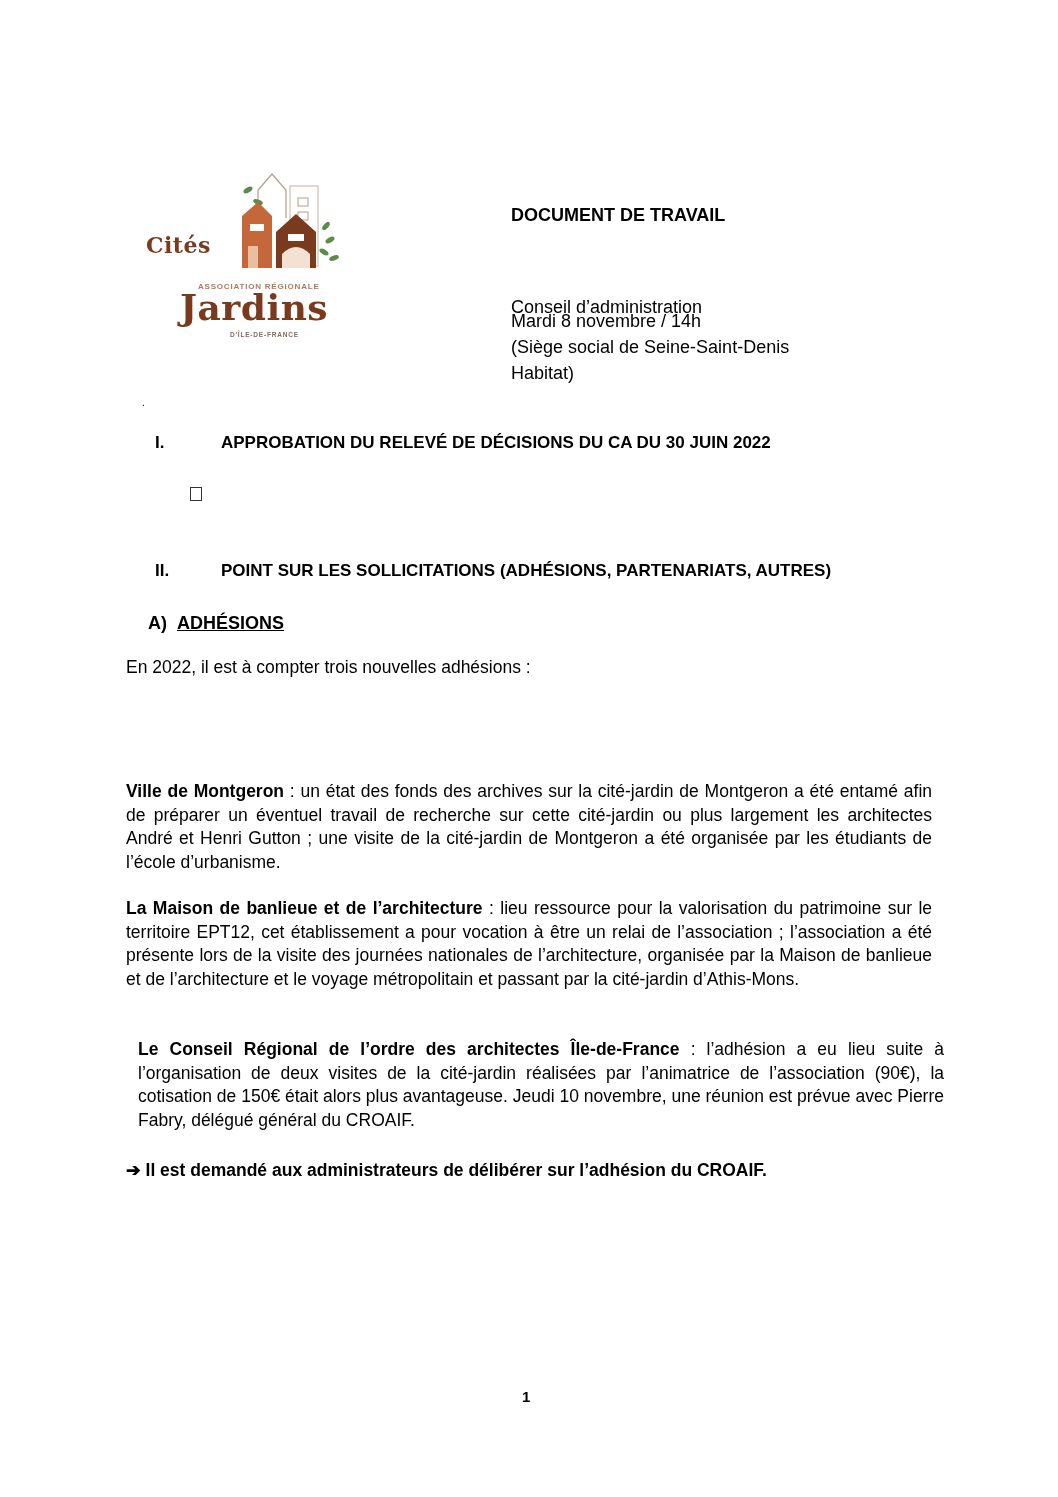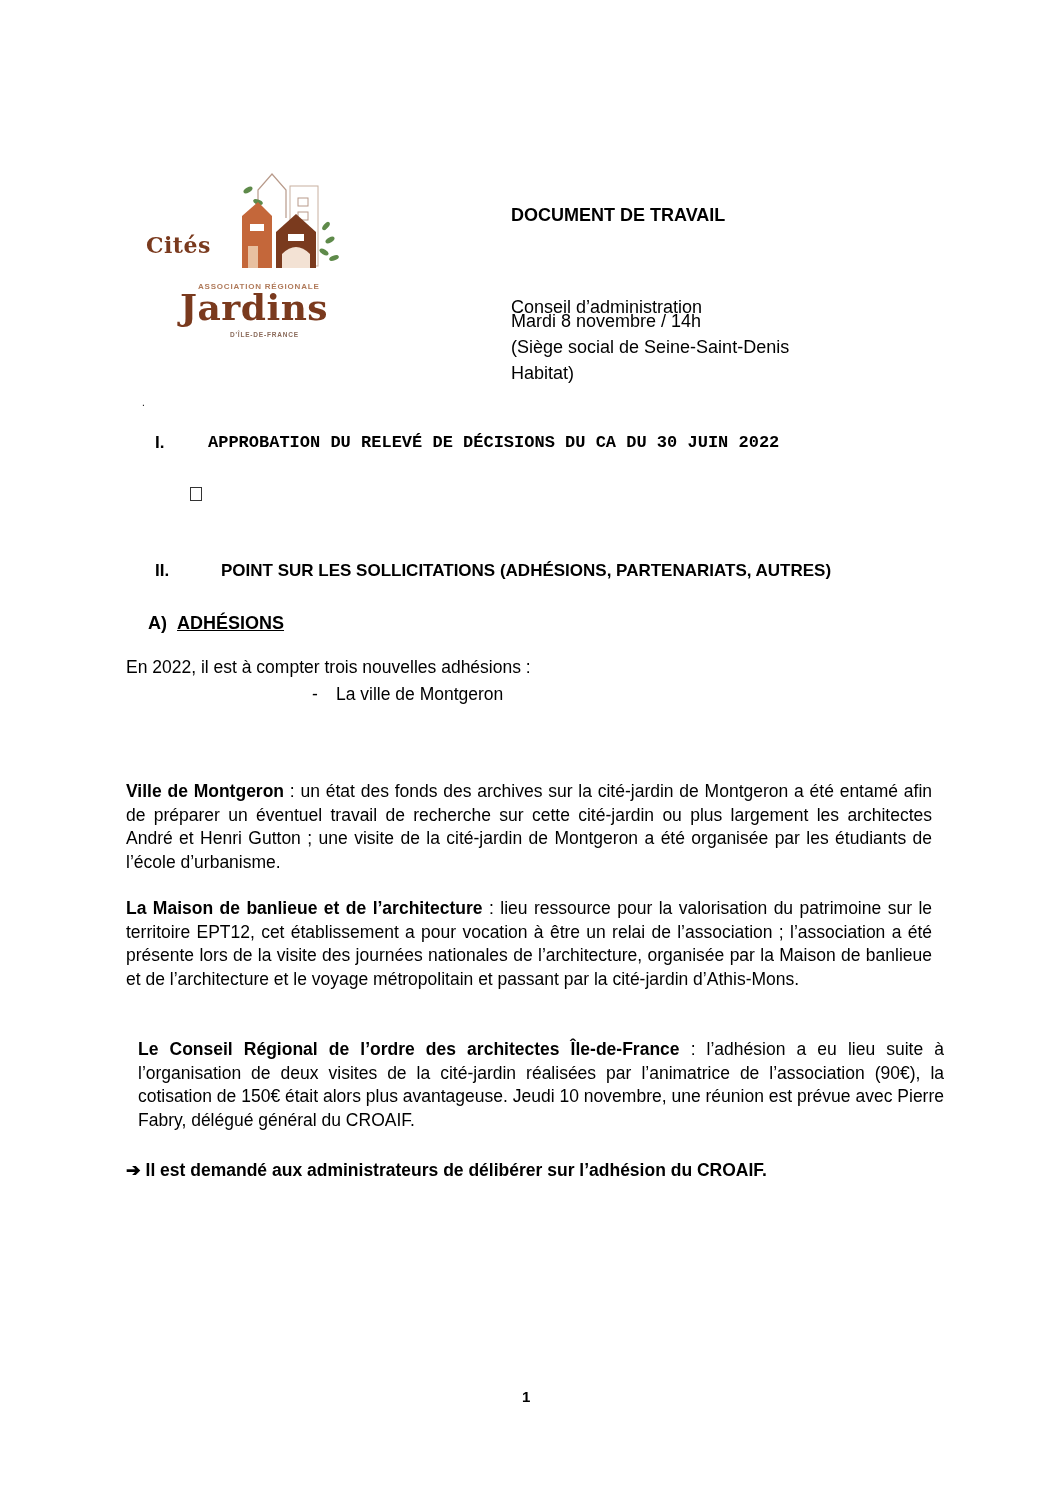--- a/index.html
+++ b/index.html
@@ -85,37 +85,36 @@
 <div class="abs hdr hdr-sub">Conseil d’administration</div>
 <div class="abs hdr hdr-date">
   <div>Mardi 8 novembre / 14h</div>
   <div>(Siège social de Seine-Saint-Denis</div>
   <div>Habitat)</div>
 </div>
 
 <div class="abs dot">.</div>
 
 <div class="abs sec-num" style="left:155px;top:433px;">I.</div>
-<div class="abs sec-title" style="left:208px;top:433px;font-family:Liberation Mono, monospace;">APPROBATION DU RELEVÉ DE DÉCISIONS DU CA DU 30 JUIN 2022</div>
+<div class="abs sec-title" style="left:221px;top:433px;">APPROBATION DU RELEVÉ DE DÉCISIONS DU CA DU 30 JUIN 2022</div>
 
 <div class="abs annex">
   <span class="box"></span>
 </div>
 
 <div class="abs sec-num" style="left:155px;top:561px;">II.</div>
 <div class="abs sec-title" style="left:221px;top:561px;">POINT SUR LES SOLLICITATIONS (ADHÉSIONS, PARTENARIATS, AUTRES)</div>
 
 <div class="abs subsec">
   <span>A)</span>&nbsp;&nbsp;<u>ADHÉSIONS</u>
 </div>
 
 <div class="abs intro">En 2022, il est à compter trois nouvelles adhésions :</div>
 
 <div class="abs list">
-  <div><span class="dash">-</span><span>La ville de Montgeron</span></div>
 </div>
 
 <div class="abs para" style="top:780px;">
   <b>Ville de Montgeron</b><span> : un état des fonds des archives sur la cité-jardin de Montgeron a été entamé afin de préparer un éventuel travail de recherche sur cette cité-jardin ou plus largement les architectes André et Henri Gutton ; une visite de la cité-jardin de Montgeron a été organisée par les étudiants de l’école d’urbanisme.</span>
 </div>
 <div class="abs para" style="top:897px;">
   <b>La Maison de banlieue et de l’architecture</b><span> : lieu ressource pour la valorisation du patrimoine sur le territoire EPT12, cet établissement a pour vocation à être un relai de l’association ; l’association a été présente lors de la visite des journées nationales de l’architecture, organisée par la Maison de banlieue et de l’architecture et le voyage métropolitain et passant par la cité-jardin d’Athis-Mons.</span>
 </div>
 <div class="abs para" style="top:1038px;margin-left:12px;">
   <b>Le Conseil Régional de l’ordre des architectes Île-de-France</b><span> : l’adhésion a eu lieu suite à l’organisation de deux visites de la cité-jardin réalisées par l’animatrice de l’association (90€), la cotisation de 150€ était alors plus avantageuse. Jeudi 10 novembre, une réunion est prévue avec Pierre Fabry, délégué général du CROAIF.</span>

